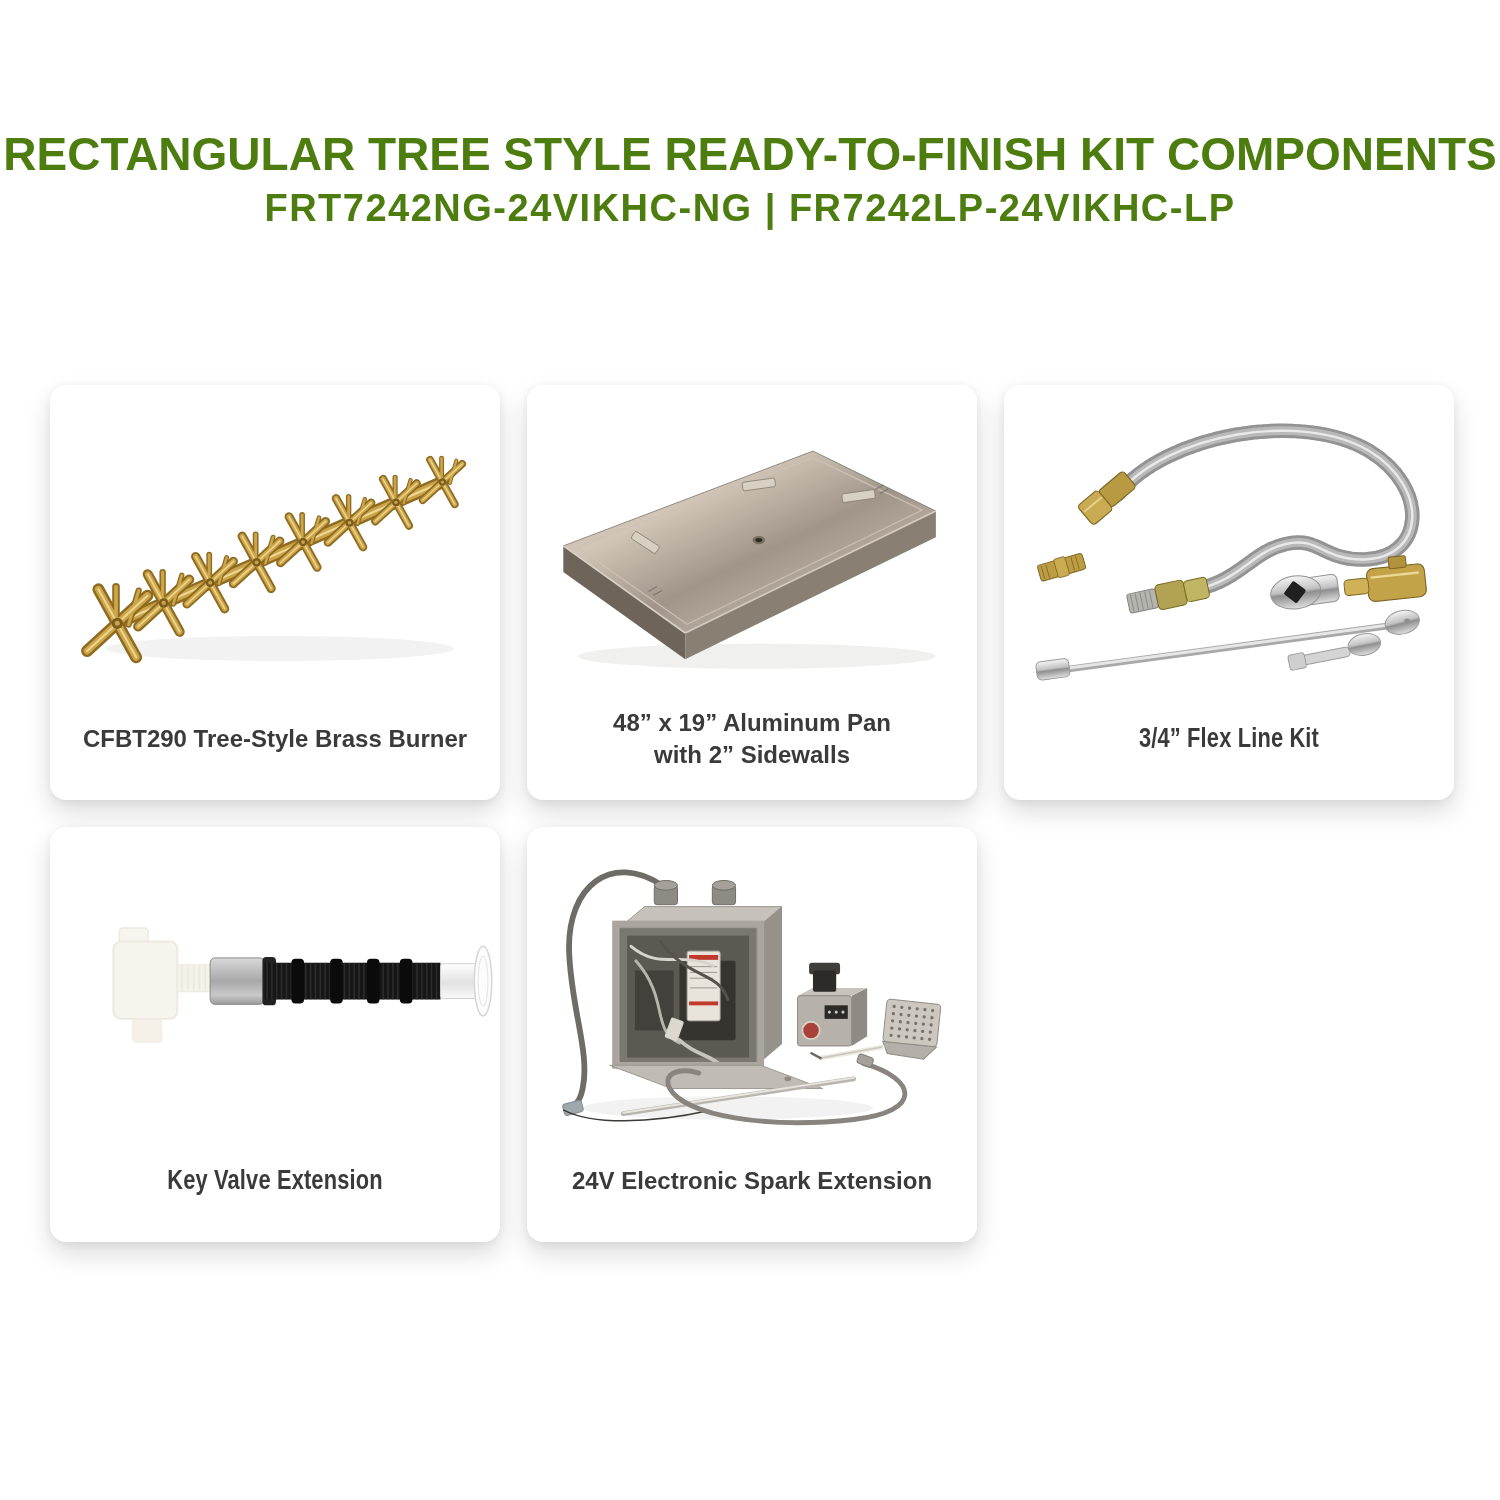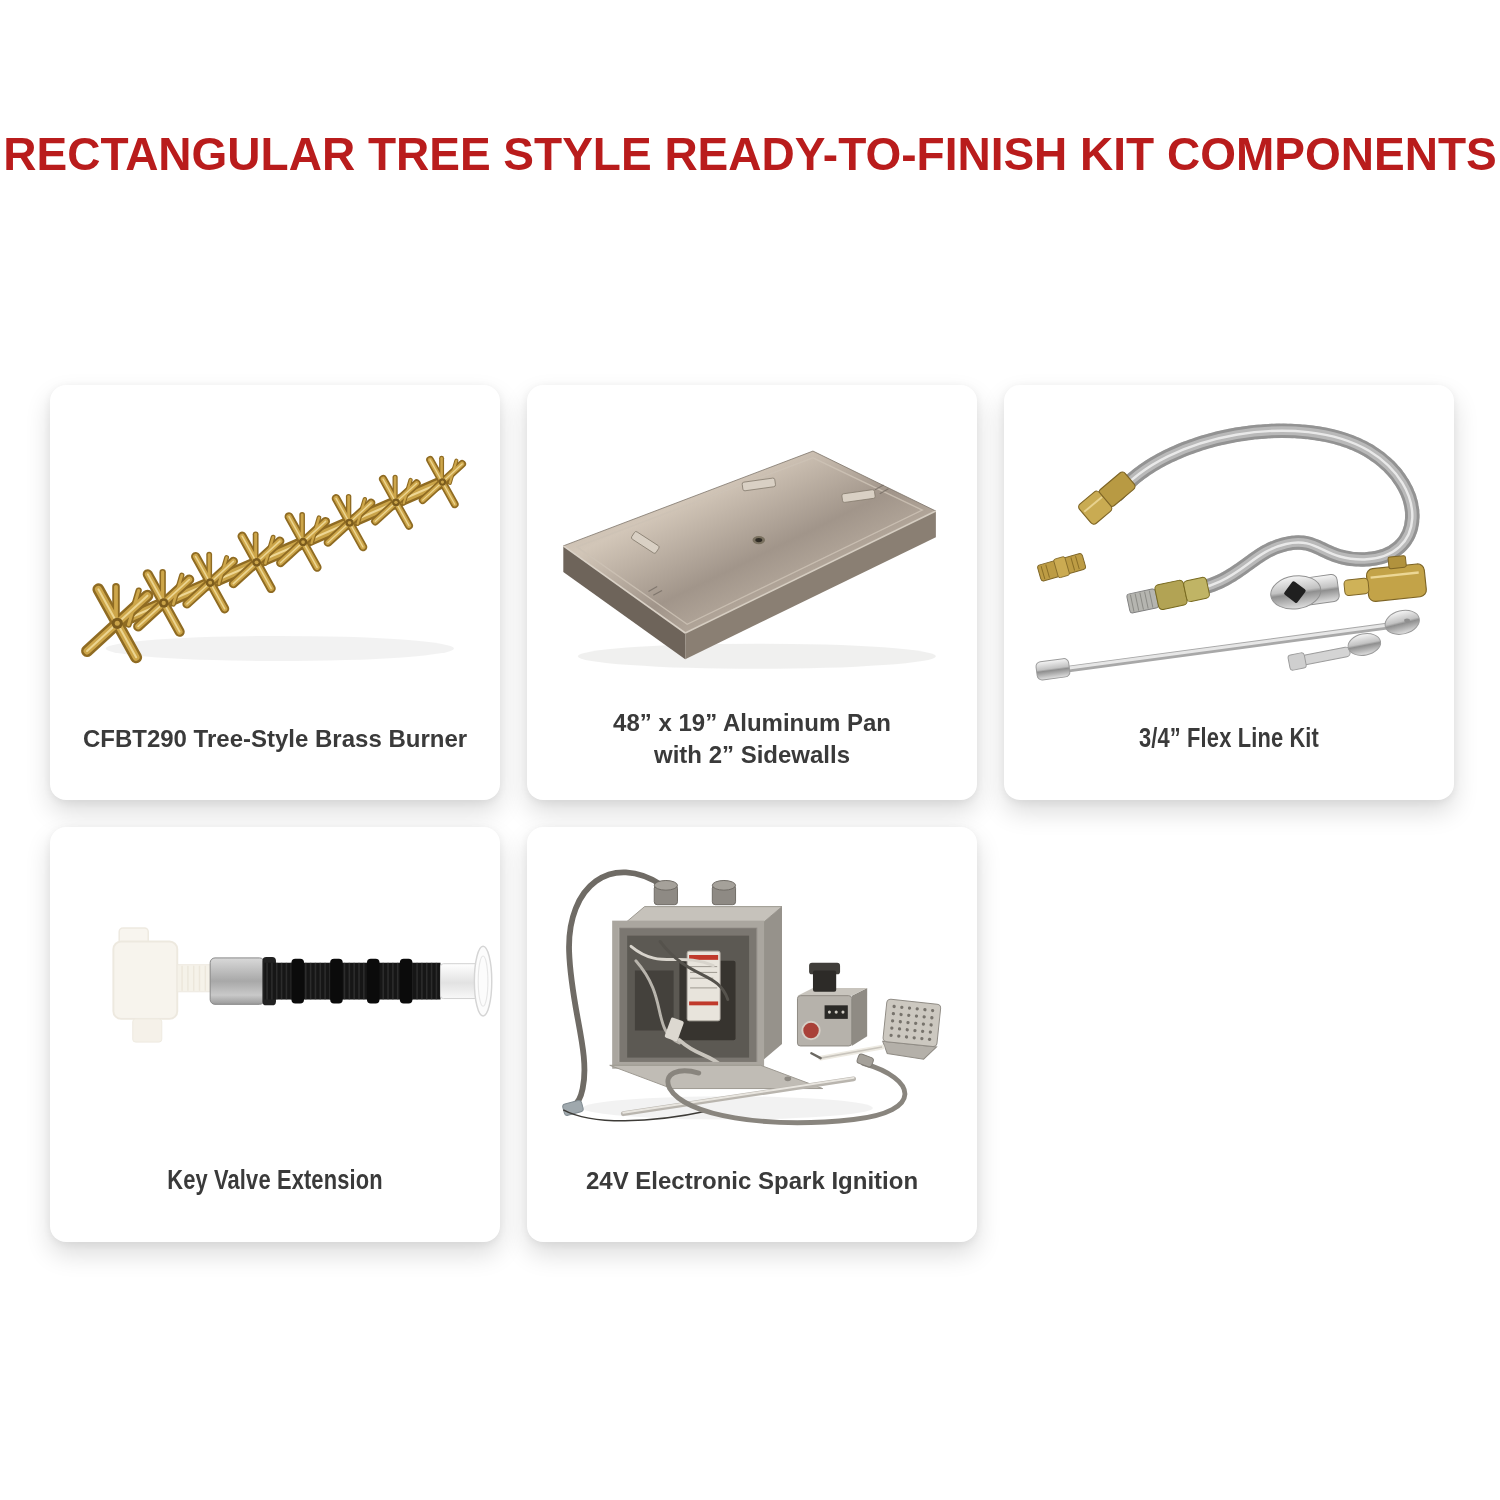--- a/index.html
+++ b/index.html
@@ -7,21 +7,21 @@
     position:relative;
     width:1500px;height:1500px;
     background:#ffffff;
     font-family:"Liberation Sans", sans-serif;
     overflow:hidden;
   }
   .header{
     position:absolute;
     top:128px;left:0;width:100%;
     text-align:center;
-    color:#b91c1c;
+    color:#4d7c0f;
   }
   .title{
     font-size:46px;
     font-weight:700;
     letter-spacing:0px;
     line-height:1.15;
     margin:0;
   }
   .subtitle{
     font-size:38px;
@@ -155,20 +155,21 @@
             <circle cx="316" cy="8.5" r="3.2"></circle>
           <circle cx="10" cy="87.5" r="3.2"></circle>
             <circle cx="316" cy="87.5" r="3.2"></circle>
         </g>
       </g>
     </defs>
   </svg>
 
   <div class="header">
     <h1 class="title">RECTANGULAR TREE STYLE READY-TO-FINISH KIT COMPONENTS</h1>
+    <h2 class="subtitle">FRT7242NG-24VIKHC-NG | FR7242LP-24VIKHC-LP</h2>
   </div>
 
   <div class="grid">
 
     <div class="card">
       <div class="media">
         <svg viewBox="0 0 450 310" preserveAspectRatio="xMidYMid meet">
           <ellipse cx="230" cy="264" rx="180" ry="13" fill="#000000" opacity="0.05"></ellipse>
           <g stroke-linecap="round" fill="none">
             <line x1="62" y1="238" x2="398" y2="92" stroke="#8f6b22" stroke-width="13"></line>
@@ -416,17 +417,17 @@
             <line x1="-88" y1="44" x2="-98" y2="40" stroke="#6b6862" stroke-width="2.5" stroke-linecap="round"></line>
           </g>
 
           <line x1="92" y1="288" x2="330" y2="252" stroke="#b9b5ae" stroke-width="5" stroke-linecap="round"></line>
           <line x1="92" y1="287" x2="330" y2="251" stroke="#e8e5df" stroke-width="2" stroke-linecap="round"></line>
 
           <path d="M340,236 C396,252 402,286 330,294 C240,304 156,290 140,262 C132,246 150,240 170,246" fill="none" stroke="#89857e" stroke-width="5" stroke-linecap="round"></path>
           <rect x="334" y="228" width="16" height="10" rx="3" fill="#a5a19a" stroke="#7f7b74" transform="rotate(20 342 233)"></rect>
         </svg>
       </div>
-      <div class="caption">24V Electronic Spark Ignition</div>
+      <div class="caption">24V Electronic Spark Extension</div>
     </div>
 
   </div>
 </div>
 
 </body></html>

